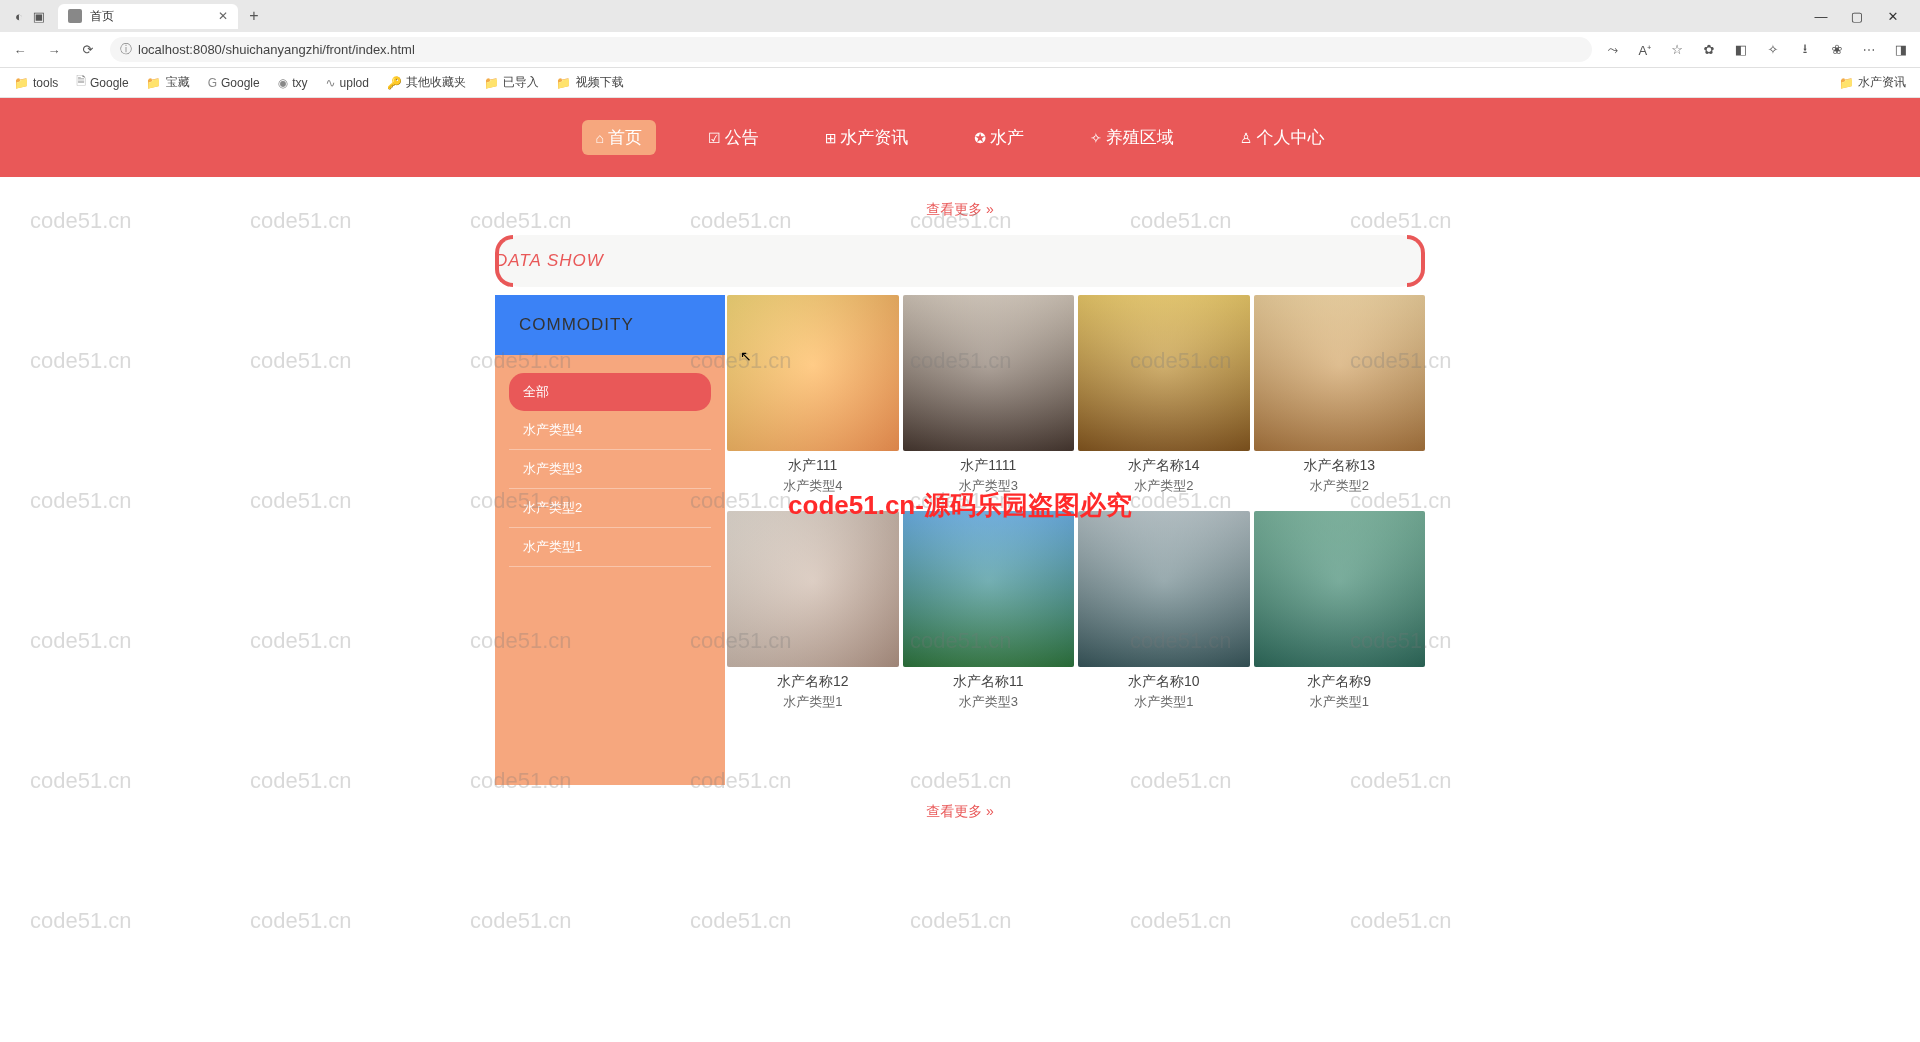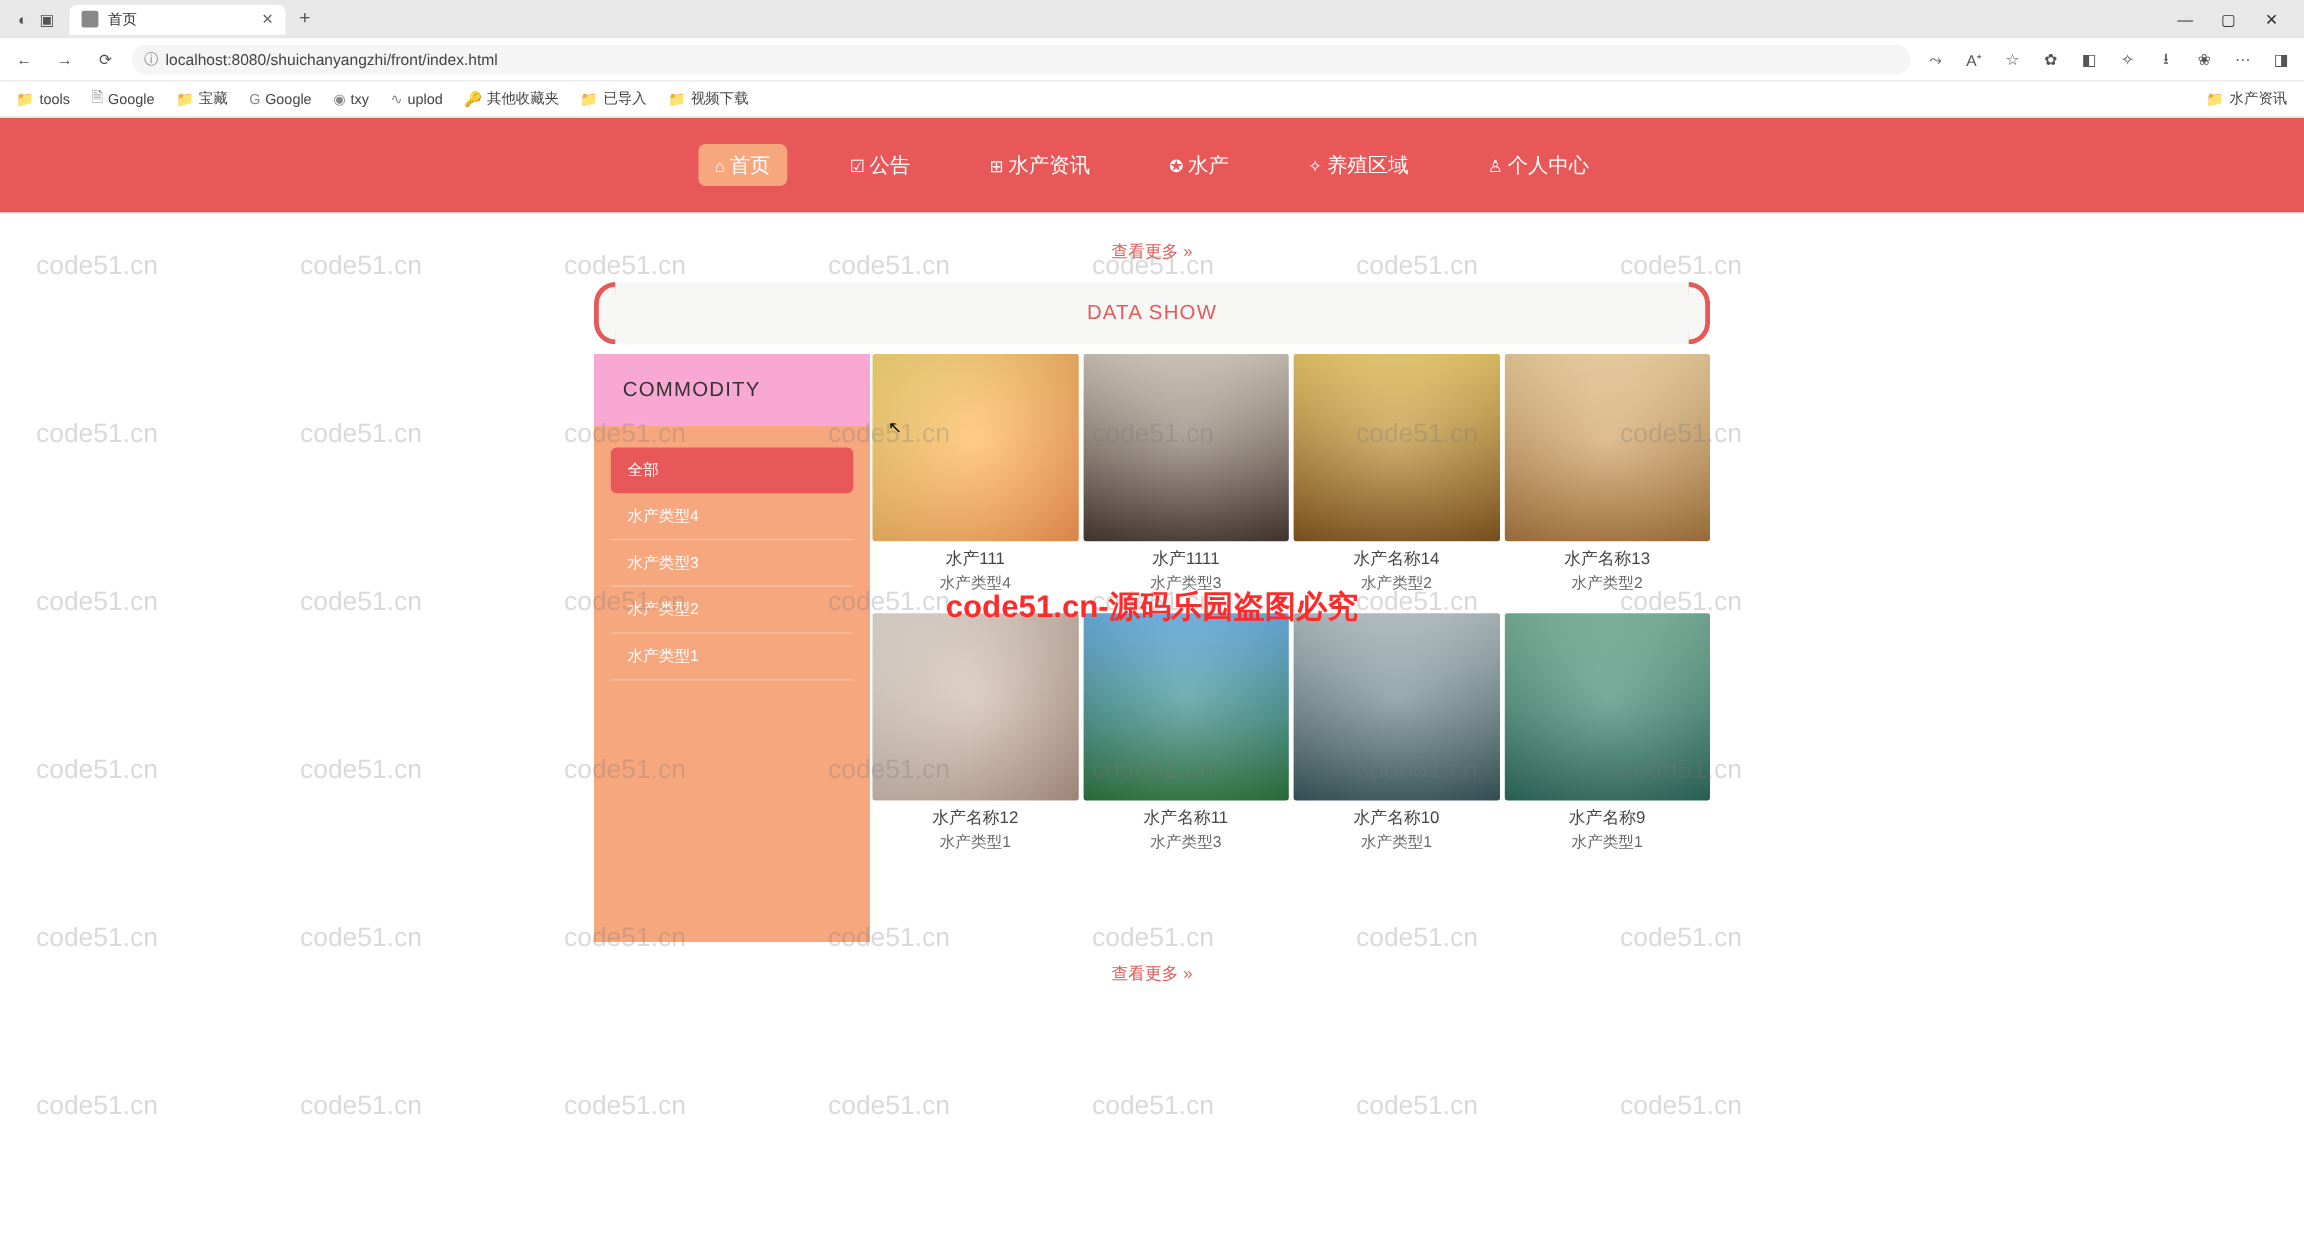--- a/index.html
+++ b/index.html
@@ -37,33 +37,33 @@
 .wm { position: absolute; color: rgba(120,120,120,0.28); font-size: 22px; font-weight: 500; white-space: nowrap; margin-left: 24px; }
 
 .site-header { background: #f6a77e; color: #fff; text-align: center; font-size: 22px; padding: 6px 0; letter-spacing: 2px; }
 .nav-strip { background: #e95858; display: flex; justify-content: center; gap: 38px; padding: 22px 0; }
 .nav-item { color: #fff; font-size: 17px; display: flex; align-items: center; gap: 4px; cursor: pointer; padding: 6px 14px; border-radius: 6px; }
 .nav-item.active { background: #f6a77e; }
 .nav-icon { font-size: 14px; }
 
 .see-more { text-align: center; padding: 24px 0 16px; color: #e95858; font-size: 14px; cursor: pointer; }
 
-.data-show-banner { width: 930px; margin: 0 auto 8px; background: #f7f7f6; border-radius: 40px; padding: 16px 0; text-align: center; position: relative; }
+.data-show-banner { width: 930px; margin: 0 auto 8px; background: #f7f7f6; border-radius: 40px; padding: 16px 0; position: relative; font-style: italic; }
 .data-show-banner::before, .data-show-banner::after { content: ""; position: absolute; top: 0; bottom: 0; width: 14px; background: transparent; border: 4px solid #e95858; }
 .data-show-banner::before { left: 0; border-right: none; border-radius: 40px 0 0 40px; }
 .data-show-banner::after { right: 0; border-left: none; border-radius: 0 40px 40px 0; }
 .ds-en { color: #e95858; font-size: 17px; letter-spacing: 1px; }
 .ds-cn { color: #e95858; font-size: 18px; margin-top: 2px; }
 
 .main-area { width: 930px; margin: 0 auto; display: flex; gap: 2px; align-items: flex-start; }
 .sidebar { width: 230px; background: #f6a77e; padding-bottom: 200px; }
-.sidebar-title { background: #f9a8d4; color: #333; font-size: 17px; font-weight: 500; padding: 20px 24px; letter-spacing: 1px; }
+.sidebar-title { background: #3b82f6; color: #333; font-size: 17px; font-weight: 500; padding: 20px 24px; letter-spacing: 1px; }
 .cat-list { padding: 18px 14px; }
 .cat-item { padding: 10px 14px; color: #fff; font-size: 13px; border-bottom: 1px solid rgba(255,255,255,0.35); cursor: pointer; }
-.cat-item.active { background: #e95858; border-radius: 5px; border-bottom: none; }
+.cat-item.active { background: #e95858; border-radius: 15px; border-bottom: none; }
 
 .grid { flex: 1; display: grid; grid-template-columns: repeat(4, 1fr); gap: 4px; }
 .card { cursor: pointer; }
 .card-img { width: 100%; height: 156px; background: linear-gradient(135deg,#cdb,#8aa); border-radius: 2px; position: relative; overflow: hidden; }
 .card-img::after { content:""; position:absolute; inset:0; background: radial-gradient(circle at 50% 45%, rgba(255,255,255,0.2), rgba(0,0,0,0.15)); }
 .card-txt { text-align: center; padding: 6px 0 12px; }
 .card-name { color: #444; font-size: 14px; }
 .card-type { color: #666; font-size: 13px; margin-top: 2px; }
 
 .overlay-text { position: absolute; top: 390px; left: 50%; transform: translateX(-50%); z-index: 9; color: #ff2a2a; font-size: 26px; font-weight: 700; white-space: nowrap; pointer-events: none; }

